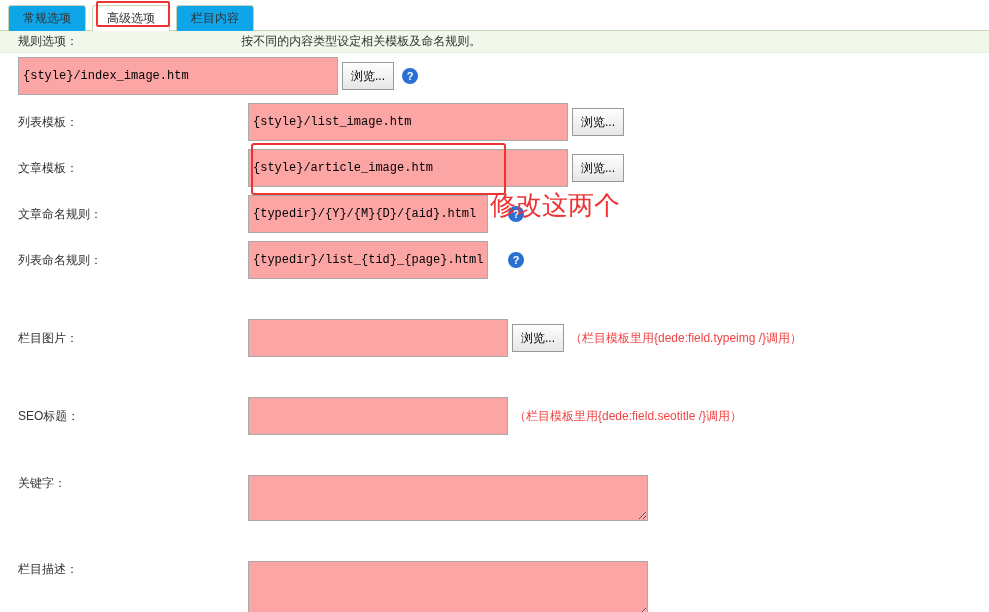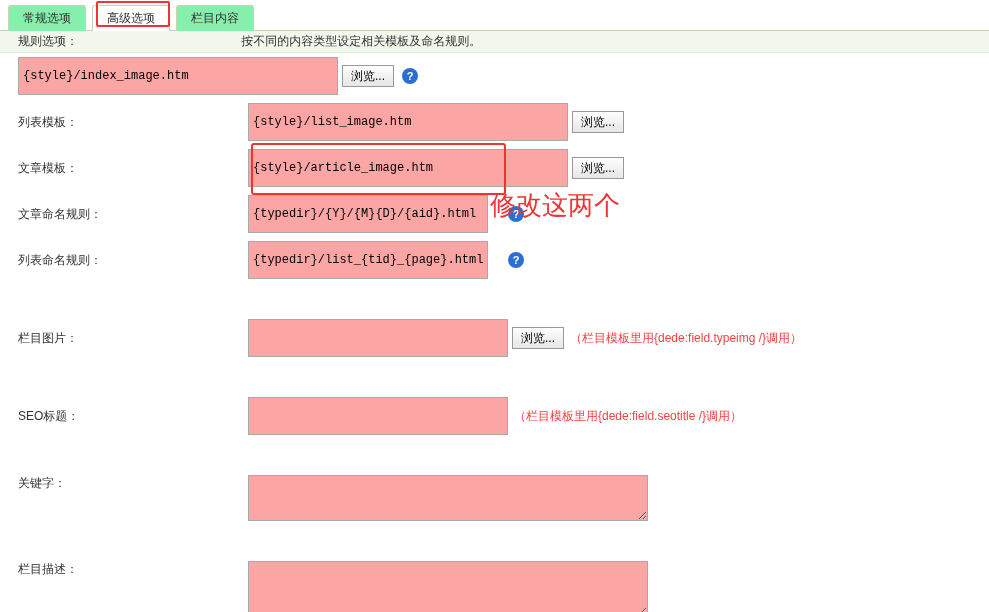--- a/index.html
+++ b/index.html
@@ -18,21 +18,21 @@
     display: flex;
     border-bottom: 1px solid #c6d4b6;
     padding-left: 8px;
     padding-top: 4px;
     position: relative;
   }
   .tab {
     padding: 4px 14px;
     border: 1px solid #c6d4b6;
     border-bottom: none;
-    background: #86efac;
+    background: #0ea5e9;
     margin-right: 6px;
     border-radius: 3px 3px 0 0;
     cursor: pointer;
     position: relative;
     top: 1px;
     color: #333;
   }
   .tab.active {
     background: #fff;
   }
@@ -74,21 +74,21 @@
     font-size: 12px;
     height: 20px;
     padding: 18px 4px;
     border: 1px solid #aaa;
     background: #fca5a5;
   }
   .w-lg { width: 320px; }
   .w-md { width: 240px; }
   .w-sm { width: 260px; }
   .btn {
-    height: 22px;
+    height: 28px;
     padding: 1px 8px;
     font-size: 12px;
     border: 1px solid #999;
     background: linear-gradient(#fefefe, #e6e6e6);
     cursor: pointer;
     margin-left: 4px;
   }
   .help-icon {
     display: inline-flex;
     align-items: center;

